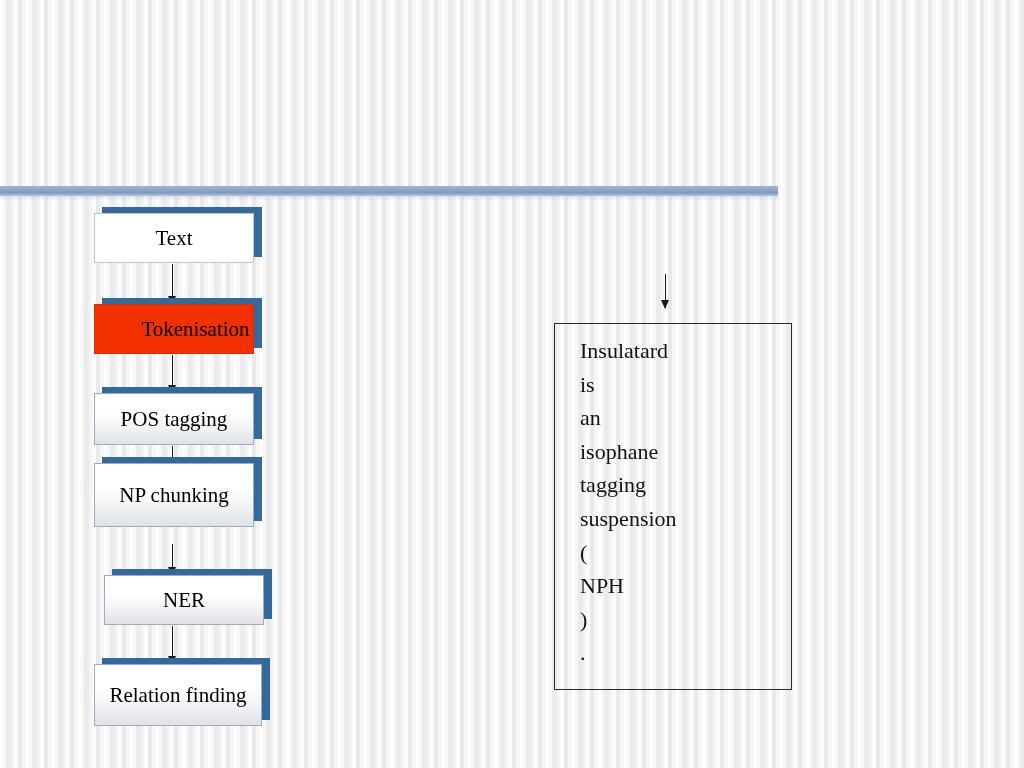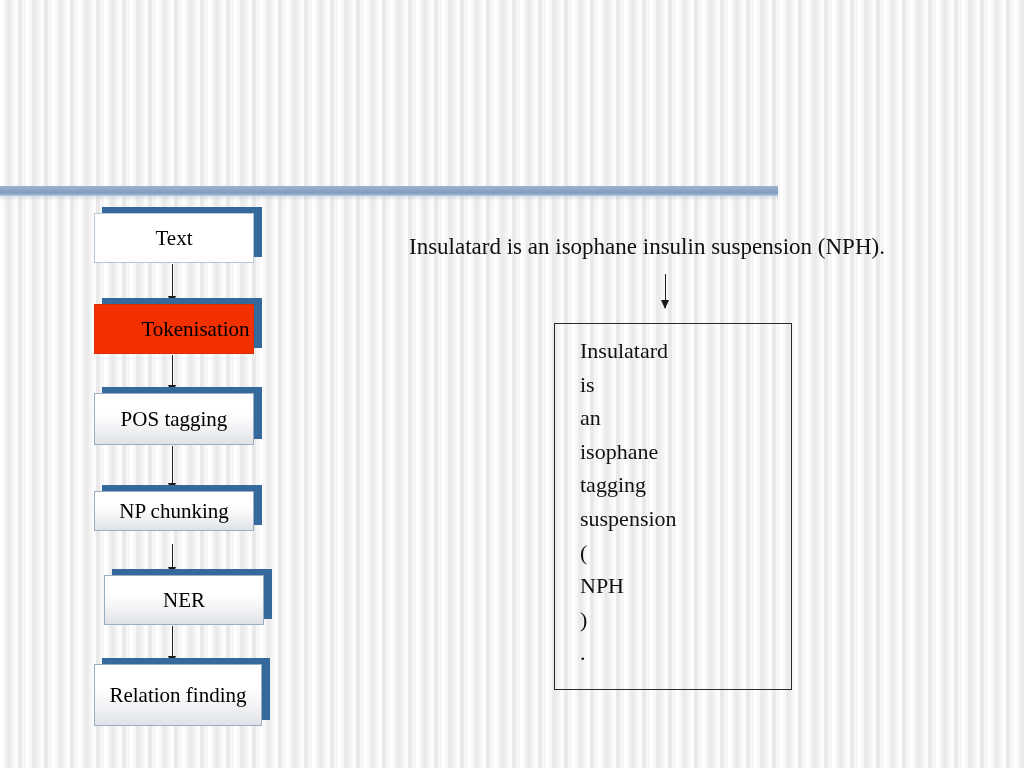--- a/index.html
+++ b/index.html
@@ -103,21 +103,21 @@
   .node.highlight .face {
     background: #f23000;
     border: 1px solid #d92c00;
     padding-left: 43px;
   }
 
   
   #node-text        { left: 94px; top: 213px; width: 160px; height: 50px; }
   #node-tokenisation{ left: 94px; top: 304px; width: 160px; height: 50px; }
   #node-pos         { left: 94px; top: 393px; width: 160px; height: 52px; }
-  #node-np          { left: 94px; top: 491px; width: 160px; height: 40px; }
+  #node-np          { left: 94px; top: 463px; width: 160px; height: 64px; }
   #node-ner         { left: 104px; top: 575px; width: 160px; height: 50px; }
   #node-relation    { left: 94px; top: 664px; width: 168px; height: 62px; padding-left: 8px; }
 
   
   .connector {
     position: absolute;
     width: 1px;
     background: #1a1a1a;
     left: 172px;
   }
@@ -248,21 +248,20 @@
       <div class="head"></div>
     </div>
 
     <div class="node" id="node-relation">
       <div class="shadow"></div>
       <div class="face" style="white-space: normal;">Relation finding</div>
     </div>
 
   </div>
 
-  <div id="sentence">Insulatard is an isophane insulin suspension (NPH).</div>
 
   <div id="token-arrow">
     <div class="head"></div>
   </div>
 
   <div id="token-box">
     <ul id="token-list">
         <li>Insulatard</li>
         <li>is</li>
         <li>an</li>

